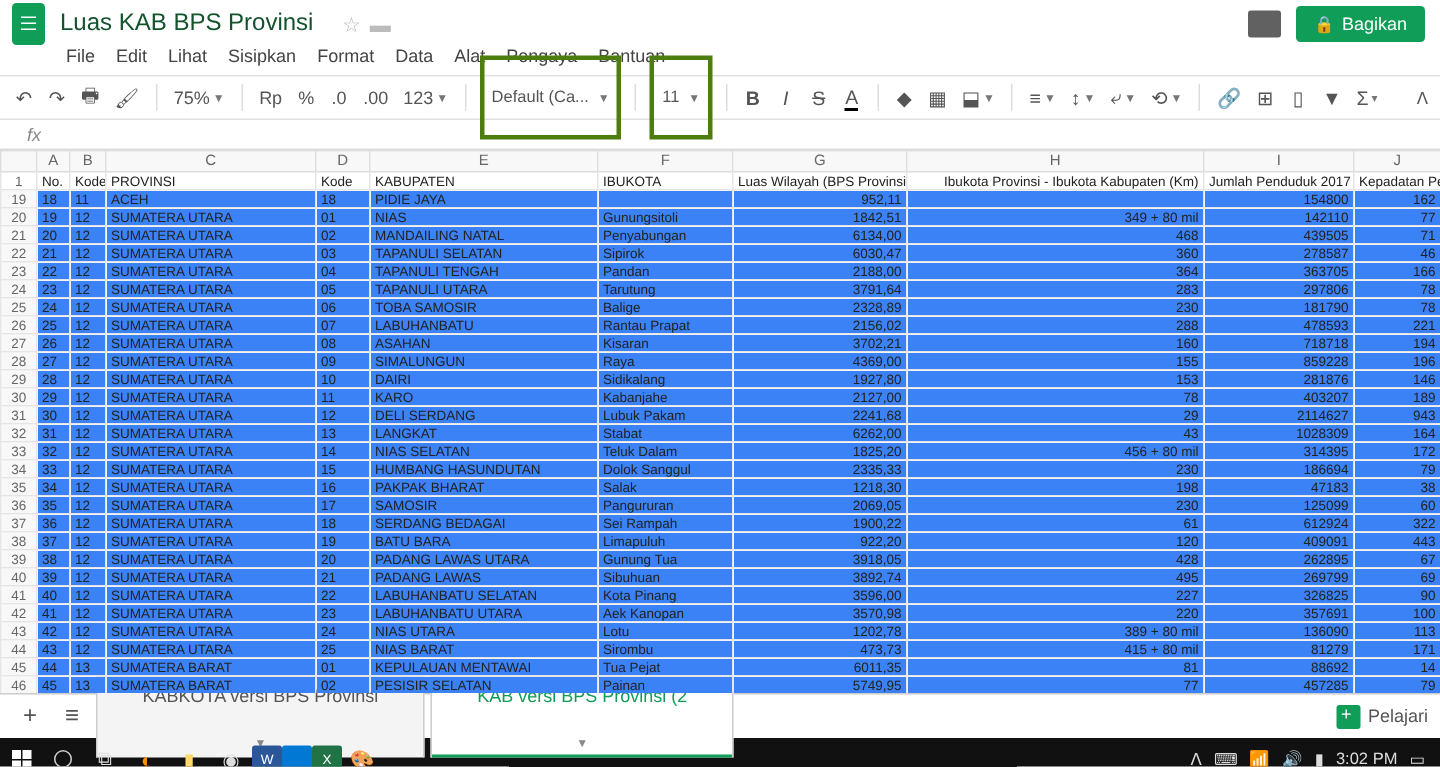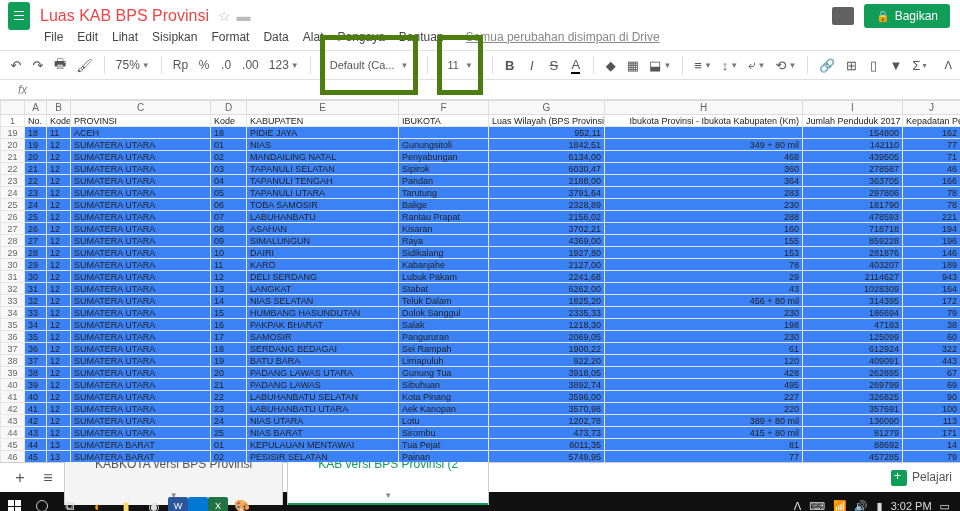--- a/index.html
+++ b/index.html
@@ -1,35 +1,35 @@
 <!DOCTYPE html>
 <html><head>
 <meta charset="utf-8">
 <style>
   * { box-sizing: border-box; margin: 0; padding: 0; }
   html, body { width: 960px; height: 511px; overflow: hidden; font-family: Arial, sans-serif; font-size: 11px; color: #222; background: #fff; }
   .titlebar { display: flex; align-items: center; padding: 4px 10px 0 8px; height: 28px; }
   .docs-icon { width: 22px; height: 28px; background: #0f9d58; border-radius: 3px; display: flex; align-items: center; justify-content: center; color: #fff; font-size: 12px; margin-right: 10px; position: relative; }
   .docs-icon::before { content: ""; width: 10px; height: 1px; background: #fff; position: absolute; top: 9px; }
   .docs-icon::after { content: ""; width: 10px; height: 1px; background: #fff; position: absolute; top: 13px; box-shadow: 0 4px 0 #fff; }
-  .doc-title { font-size: 16px; color: #ef4444; margin-right: 6px; }
+  .doc-title { font-size: 16px; color: #14532d; margin-right: 16px; }
   .star, .folder-icon { color: #bbb; font-size: 14px; margin: 0 3px; cursor: pointer; }
   .title-spacer { flex: 1; }
   .comment-icon { width: 22px; height: 18px; background: #616161; border-radius: 2px; margin-right: 10px; position: relative; }
   .share-btn { background: #0f9d58; color: #fff; border: none; border-radius: 3px; padding: 5px 12px; font-size: 12px; display: flex; align-items: center; gap: 5px; cursor: pointer; }
   .share-btn .lock { font-size: 11px; }
   .menubar { display: flex; align-items: center; padding: 0 0 4px 44px; height: 22px; gap: 14px; color: #444; font-size: 12px; }
   .menubar span { cursor: pointer; }
   .save-status { color: #888; text-decoration: underline; margin-left: 8px; }
   .toolbar { display: flex; align-items: center; border-top: 1px solid #e0e0e0; border-bottom: 1px solid #e0e0e0; height: 30px; padding: 0 8px; gap: 6px; color: #555; }
   .toolbar .sep { width: 1px; height: 18px; background: #ddd; margin: 0 3px; }
   .toolbar .tb-btn { min-width: 16px; height: 20px; display: flex; align-items: center; justify-content: center; cursor: pointer; font-size: 13px; padding: 0 2px; }
   .toolbar .tb-text { font-size: 12px; }
   .toolbar .dd { font-size: 8px; margin-left: 2px; color: #777; }
-  .fontbox { border: 5px solid #4d7c0f; padding: 19px 5px; font-size: 11px; display: flex; align-items: center; gap: 4px; }
+  .fontbox { border: 3px solid #4d7c0f; padding: 19px 5px; font-size: 11px; display: flex; align-items: center; gap: 4px; }
   .toolbar-end { flex: 1; }
   .collapse-arrow { cursor: pointer; color: #555; }
   .fx-row { display: flex; align-items: center; height: 20px; border-bottom: 1px solid #ddd; padding: 0 18px; color: #888; font-style: italic; font-size: 12px; }
   .grid { height: 362px; overflow: hidden; position: relative; }
   table { border-collapse: collapse; table-layout: fixed; width: 100%; }
   .col-hdr td { background: #f8f8f8; border: 1px solid #ddd; text-align: center; font-size: 10px; color: #666; height: 14px; }
   .row-hdr { background: #f8f8f8; text-align: center; font-size: 9px; color: #666; width: 24px; }
   td { border: 1px solid #e5e5e5; padding: 0 3px; height: 12px; font-size: 9px; white-space: nowrap; overflow: hidden; }
   .cA { width: 22px; } .cB { width: 24px; } .cC { width: 140px; } .cD { width: 36px; }
   .cE { width: 152px; } .cF { width: 90px; } .cG { width: 116px; text-align: right; }
@@ -79,21 +79,20 @@
 <div class="menubar">
   <span>File</span>
   <span>Edit</span>
   <span>Lihat</span>
   <span>Sisipkan</span>
   <span>Format</span>
   <span>Data</span>
   <span>Alat</span>
   <span>Pengaya</span>
   <span>Bantuan</span>
-  <span class="save-status">Semua perubahan disimpan di Drive</span>
 </div>
 
 <div class="toolbar">
   <div class="tb-btn">↶</div>
   <div class="tb-btn">↷</div>
   <div class="tb-btn">🖶</div>
   <div class="tb-btn">🖌</div>
   <div class="sep"></div>
   <div class="tb-btn tb-text">
       <span>75%</span>

